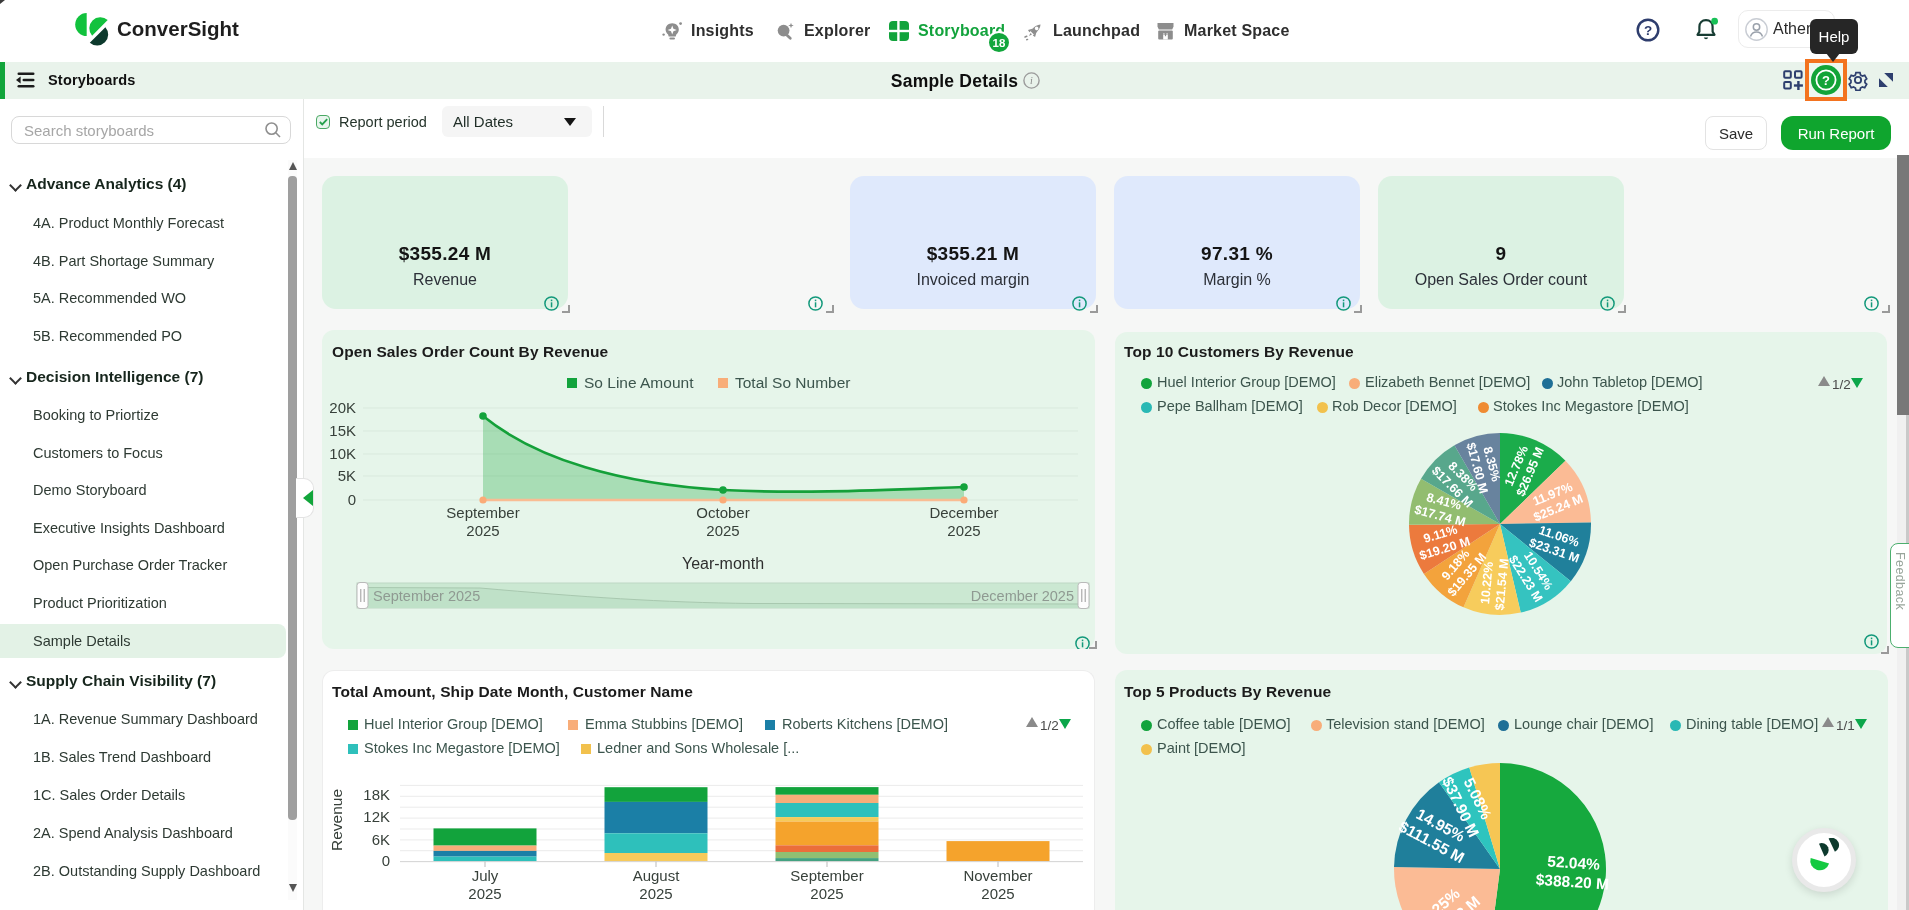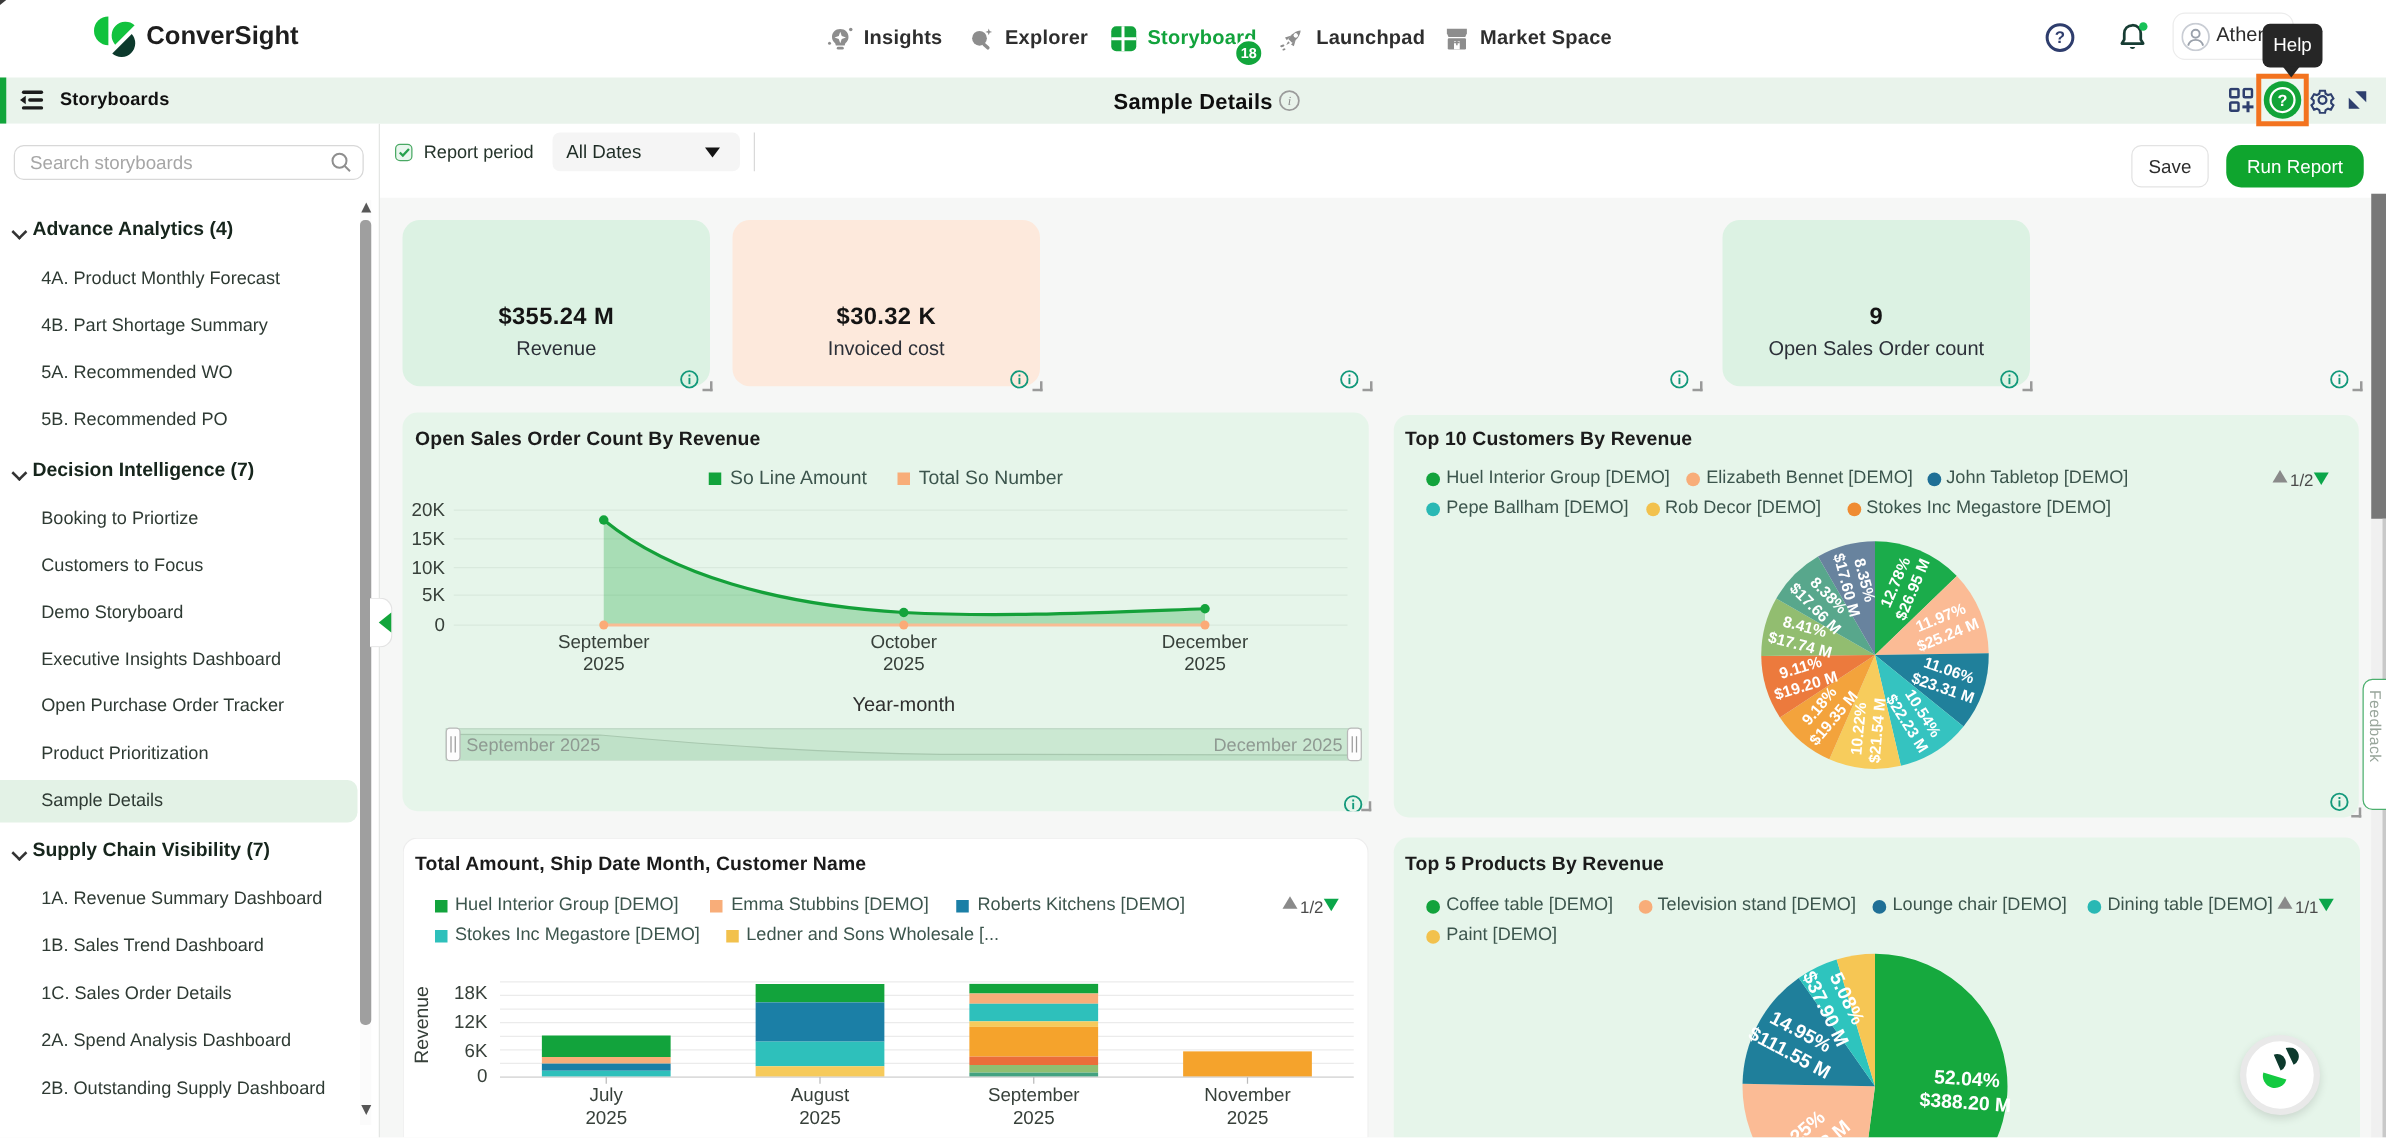--- a/index.html
+++ b/index.html
@@ -217,36 +217,40 @@
 <div class="kcard" style="left:322px;background:#dcf2e3">
       <div class="kval">$355.24 M</div>
       <div class="klab">Revenue</div>
     </div>
     <svg class="iinfo" style="left:544px;top:296px" width="15" height="15" viewBox="0 0 15 15">
       <circle cx="7.5" cy="7.5" r="6.6" fill="none" stroke="#13997b" stroke-width="1.5"></circle>
       <rect x="6.8" y="6.3" width="1.5" height="5" fill="#13997b"></rect>
       <rect x="6.8" y="3.6" width="1.5" height="1.6" fill="#13997b"></rect>
     </svg>
     <div class="cornr" style="left:562px;top:305px"></div>
-    <div class="kcard" style="left:586px;background:#fde9dc">
-      <div class="kval">$30.32 K</div>
-      <div class="klab">Invoiced cost</div>
-    </div>
     <svg class="iinfo" style="left:808px;top:296px" width="15" height="15" viewBox="0 0 15 15">
       <circle cx="7.5" cy="7.5" r="6.6" fill="none" stroke="#13997b" stroke-width="1.5"></circle>
       <rect x="6.8" y="6.3" width="1.5" height="5" fill="#13997b"></rect>
       <rect x="6.8" y="3.6" width="1.5" height="1.6" fill="#13997b"></rect>
     </svg>
     <div class="cornr" style="left:826px;top:305px"></div>
+    <div class="kcard" style="left:850px;background:#dfe9fc">
+      <div class="kval">$355.21 M</div>
+      <div class="klab">Invoiced margin</div>
+    </div>
     <svg class="iinfo" style="left:1072px;top:296px" width="15" height="15" viewBox="0 0 15 15">
       <circle cx="7.5" cy="7.5" r="6.6" fill="none" stroke="#13997b" stroke-width="1.5"></circle>
       <rect x="6.8" y="6.3" width="1.5" height="5" fill="#13997b"></rect>
       <rect x="6.8" y="3.6" width="1.5" height="1.6" fill="#13997b"></rect>
     </svg>
     <div class="cornr" style="left:1090px;top:305px"></div>
+    <div class="kcard" style="left:1114px;background:#dfe9fc">
+      <div class="kval">97.31 %</div>
+      <div class="klab">Margin %</div>
+    </div>
     <svg class="iinfo" style="left:1336px;top:296px" width="15" height="15" viewBox="0 0 15 15">
       <circle cx="7.5" cy="7.5" r="6.6" fill="none" stroke="#13997b" stroke-width="1.5"></circle>
       <rect x="6.8" y="6.3" width="1.5" height="5" fill="#13997b"></rect>
       <rect x="6.8" y="3.6" width="1.5" height="1.6" fill="#13997b"></rect>
     </svg>
     <div class="cornr" style="left:1354px;top:305px"></div>
     <div class="kcard" style="left:1378px;background:#dcf2e3">
       <div class="kval">9</div>
       <div class="klab">Open Sales Order count</div>
     </div>

